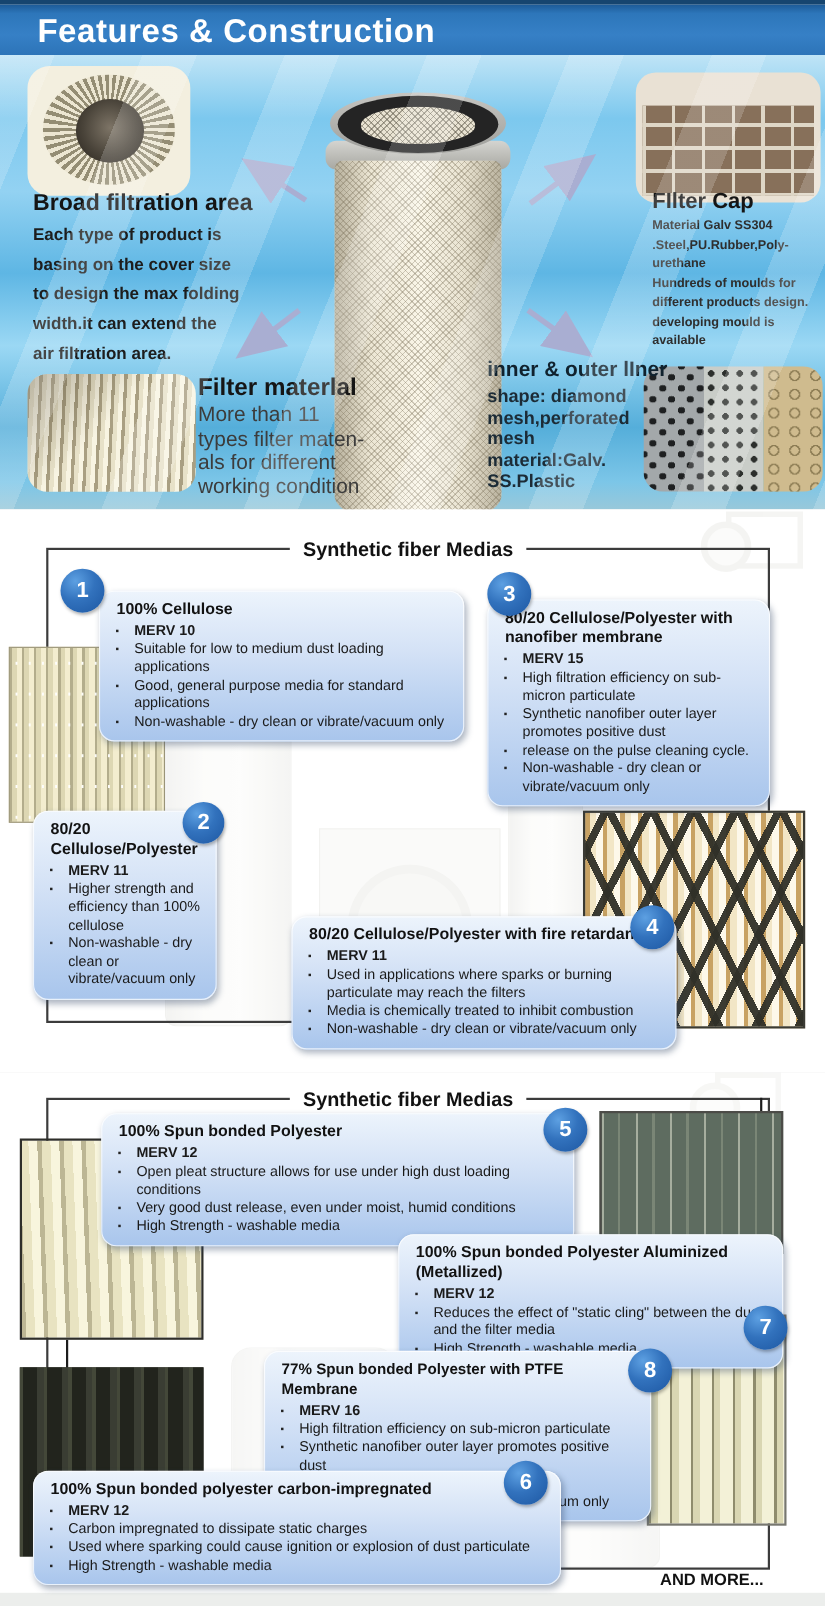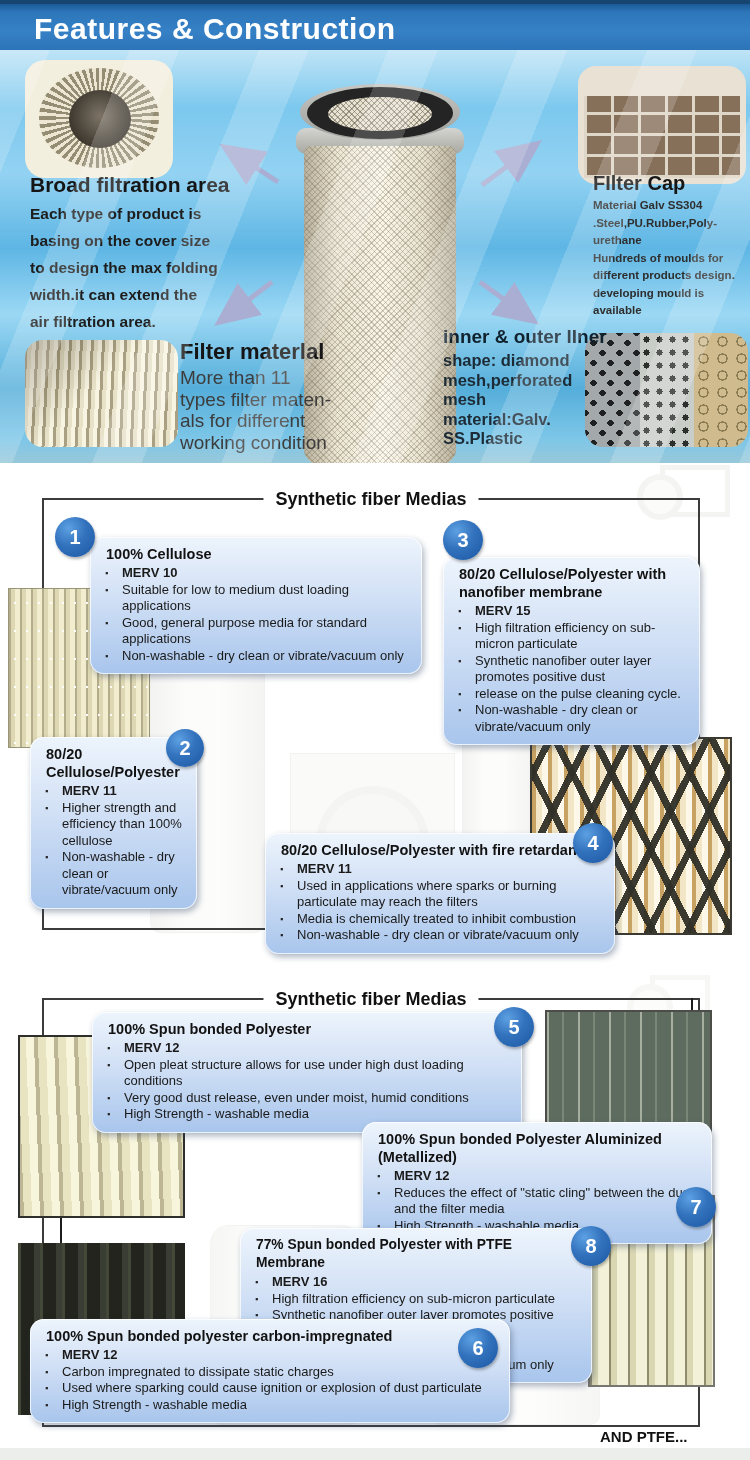--- a/index.html
+++ b/index.html
@@ -275,21 +275,21 @@
           <span class="b-txt">Good, general purpose media for standard applications</span>
         </div>
       <div class="b-row">
           <span class="b-txt">Non-washable - dry clean or vibrate/vacuum only</span>
         </div>
     </div>
     <div class="badge" style="left:55px; top:54px;">
       <span>1</span>
     </div>
 
-    <div class="card" style="left:443px; top:94px; width:257px;">
+    <div class="card" style="left:443px; top:82px; width:257px;">
       <div class="title">80/20 Cellulose/Polyester with nanofiber membrane</div>
       <div class="b-row merv">
           <span class="b-txt">MERV 15</span>
         </div>
       <div class="b-row">
           <span class="b-txt">High filtration efficiency on sub-micron particulate</span>
         </div>
       <div class="b-row">
           <span class="b-txt">Synthetic nanofiber outer layer promotes positive dust</span>
         </div>
@@ -407,36 +407,36 @@
           <span class="b-txt">release on the pulse cleaning cycle.</span>
         </div>
       <div class="b-row">
           <span class="b-txt">Non-washable - dry clean or vibrate/vacuum only</span>
         </div>
     </div>
     <div class="badge" style="left:571px; top:251px;">
       <span>8</span>
     </div>
 
-    <div class="card" style="left:30px; top:344px; width:480px;">
+    <div class="card" style="left:30px; top:362px; width:480px;">
       <div class="title">100% Spun bonded polyester carbon-impregnated</div>
       <div class="b-row merv">
           <span class="b-txt">MERV 12</span>
         </div>
       <div class="b-row">
           <span class="b-txt">Carbon impregnated to dissipate static charges</span>
         </div>
       <div class="b-row">
           <span class="b-txt">Used where sparking could cause ignition or explosion of dust particulate</span>
         </div>
       <div class="b-row">
           <span class="b-txt">High Strength - washable media</span>
         </div>
     </div>
     <div class="badge" style="left:458px; top:353px;">
       <span>6</span>
     </div>
 
-    <div class="more-label">AND PTFE...</div>
+    <div class="more-label">AND MORE...</div>
   </div>
 
   <div class="bottom-strip"></div>
 </div>
 
 </body></html>

